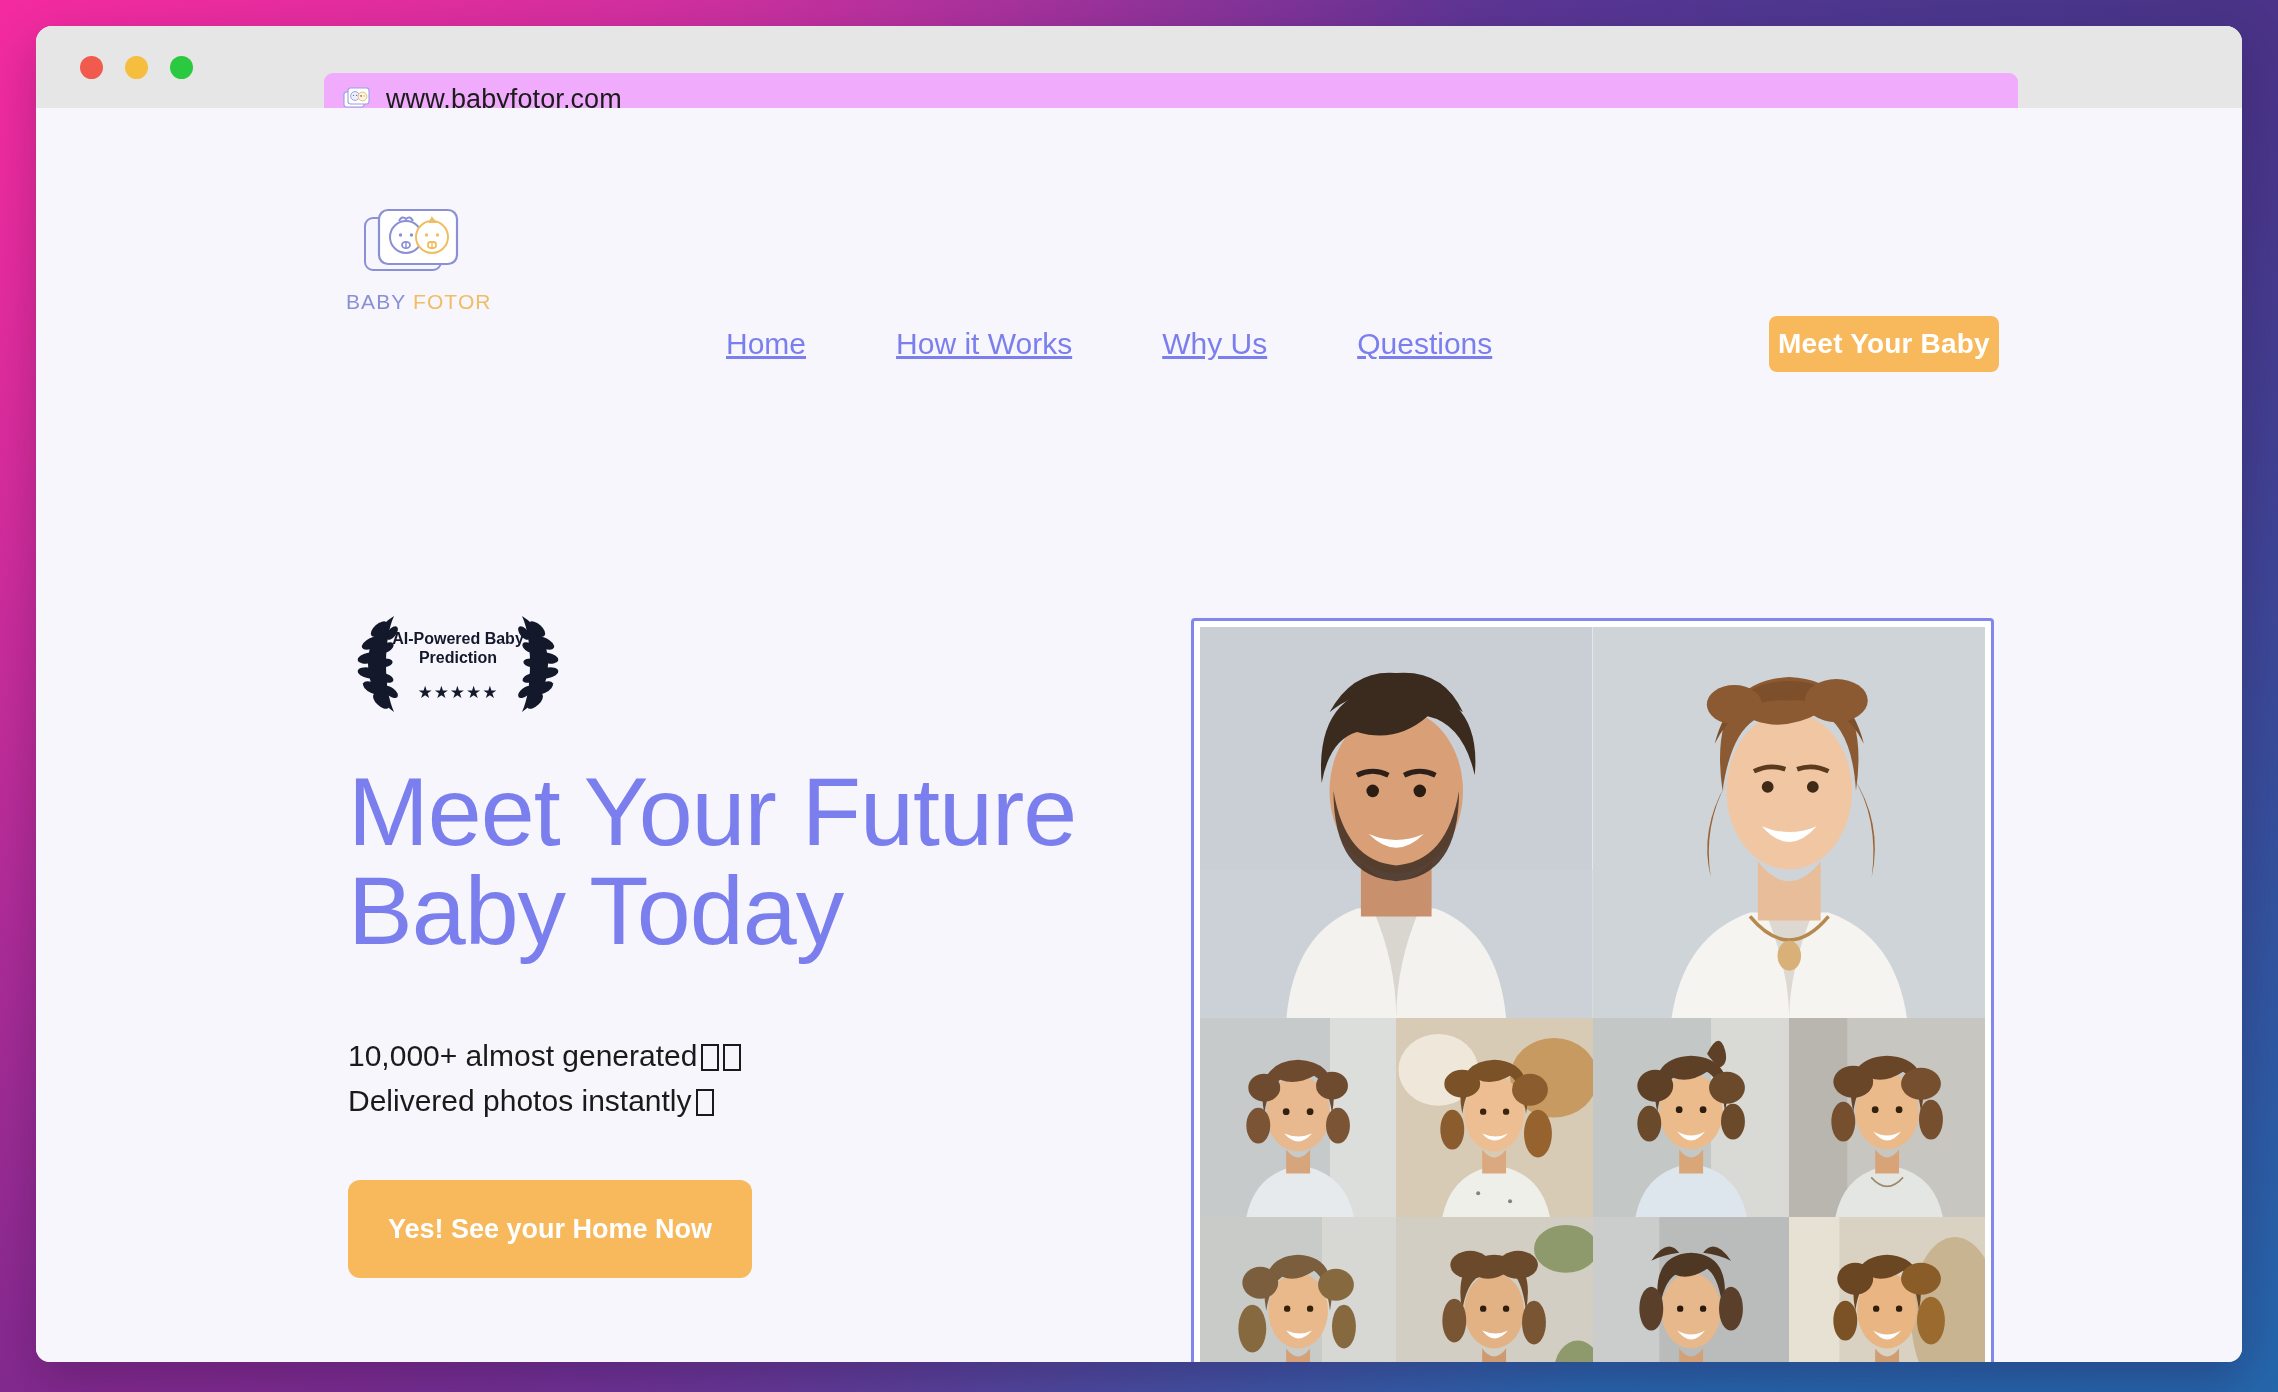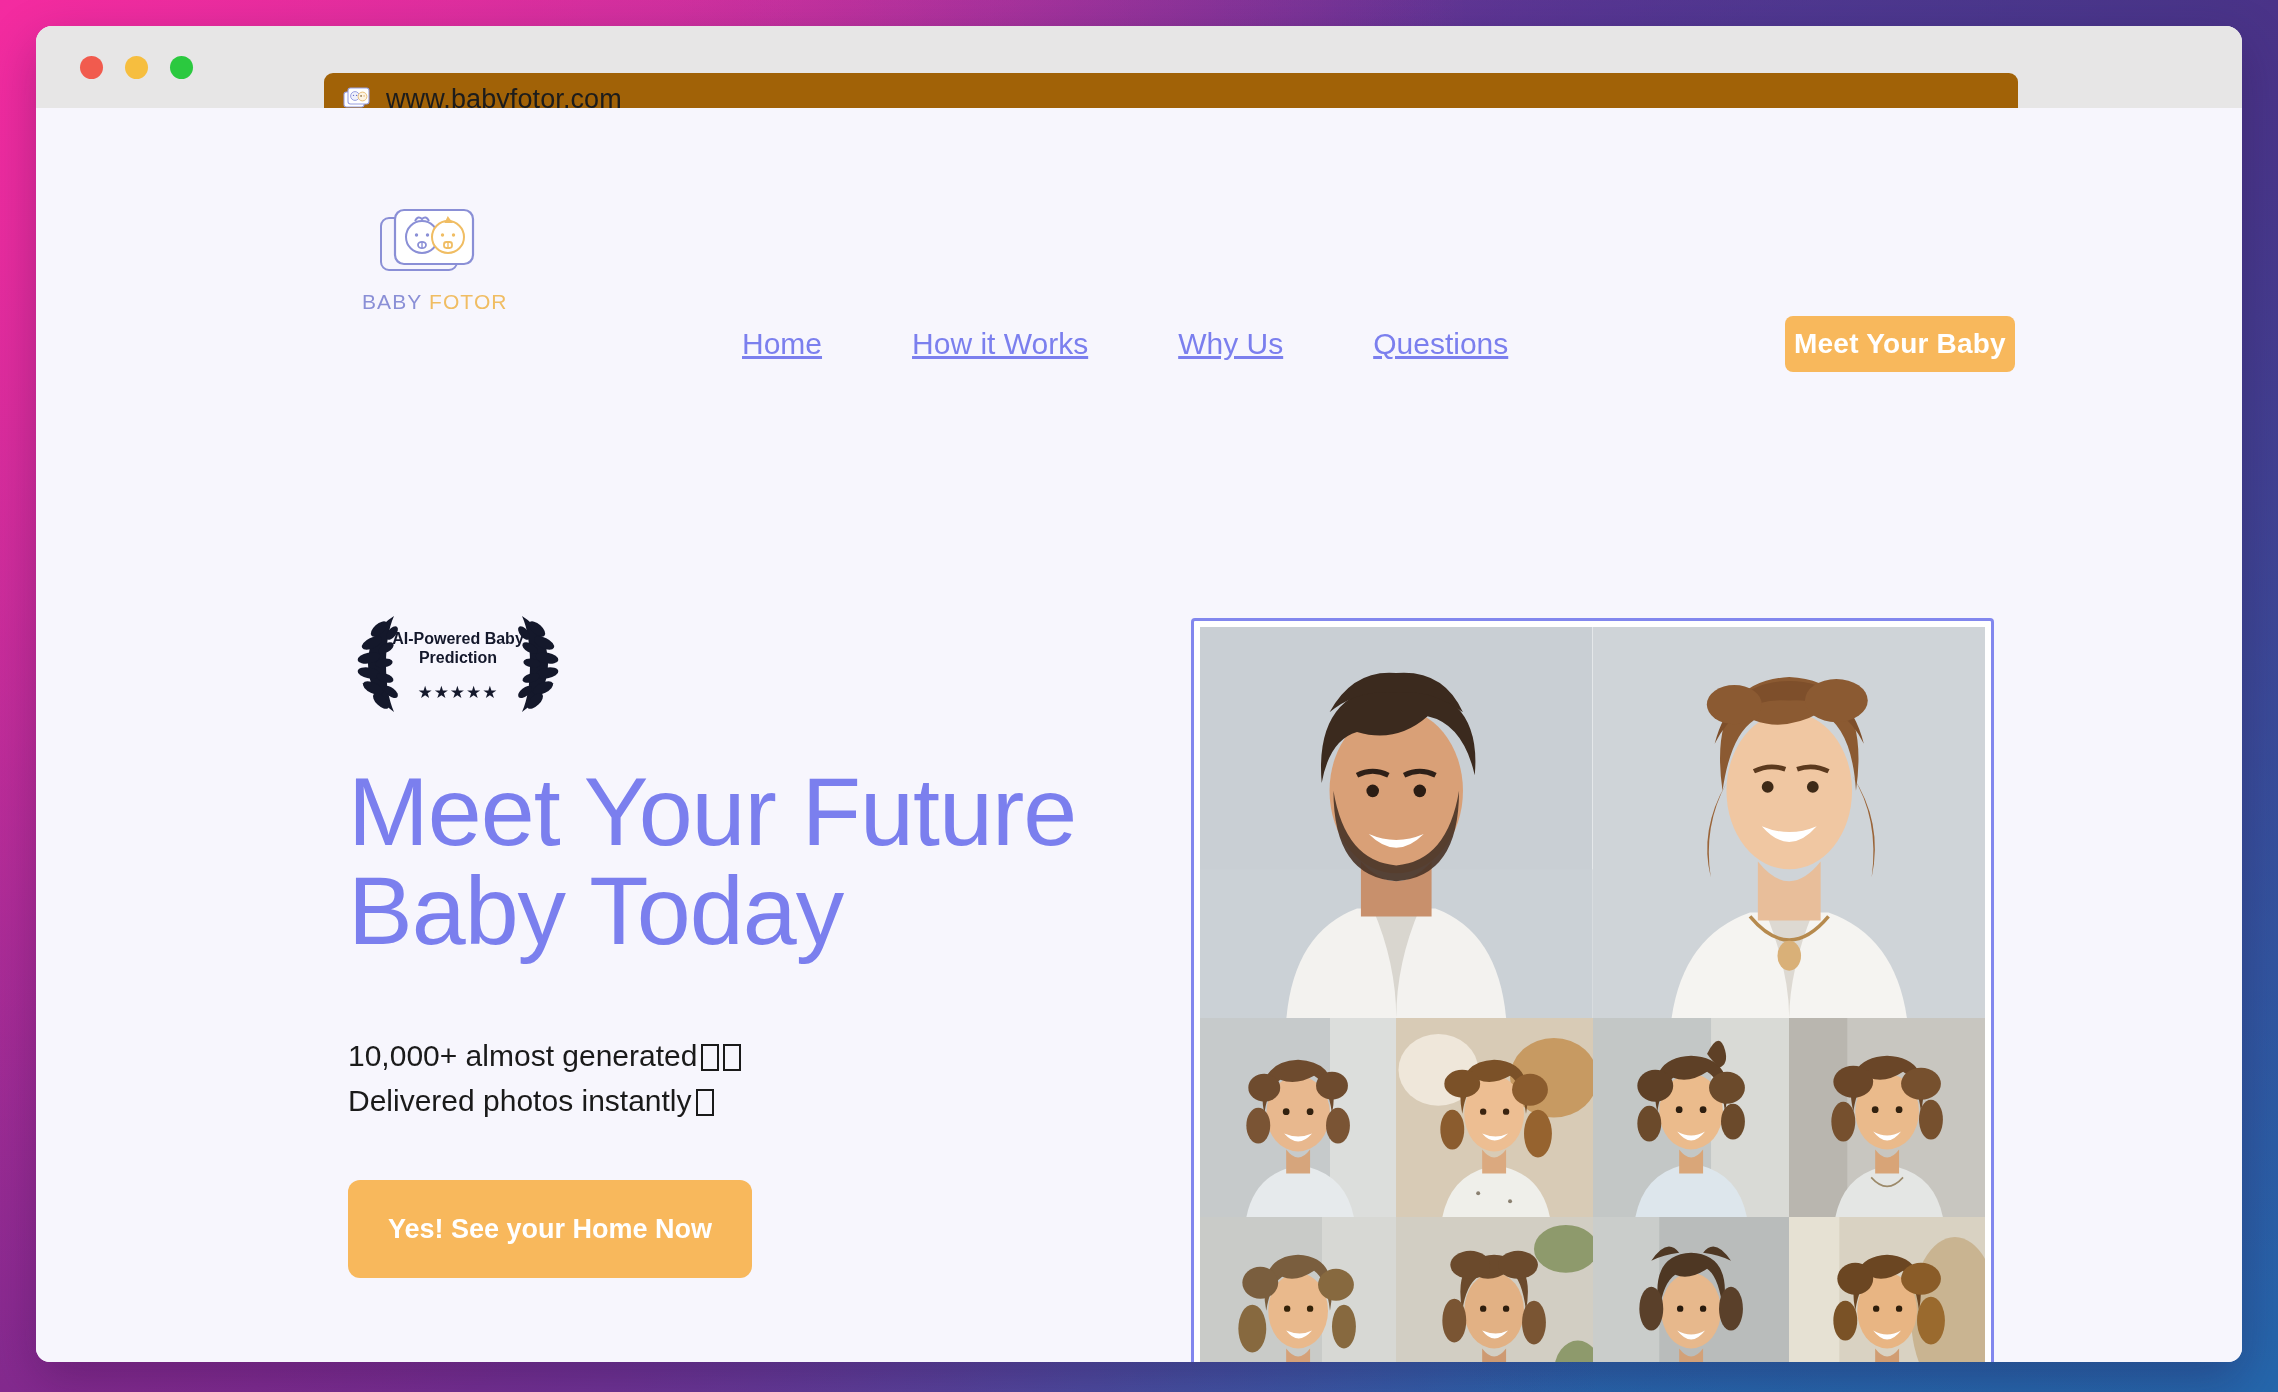--- a/index.html
+++ b/index.html
@@ -50,21 +50,21 @@
   .dot.red    { background: #F15B4E; }
   .dot.yellow { background: #F6BE3F; }
   .dot.green  { background: #2BC93F; }
 
   .url-bar {
     position: absolute;
     left: 288px;
     top: 47px;
     width: 1694px;
     height: 52px;
-    background: #a16207;
+    background: #f0abfc;
     border-radius: 9px;
     display: flex;
     align-items: center;
     padding-left: 18px;
     gap: 14px;
   }
   .favicon { width: 30px; height: 30px; flex: 0 0 30px; }
   .url-text {
     font-size: 27px;
     color: #1C1C1C;
@@ -75,21 +75,21 @@
   
   .page {
     position: relative;
     height: calc(100% - 82px);
     background: #F7F6FD;
   }
 
   
   .site-header {
     position: absolute;
-    left: 16px; top: 0;
+    left: 0; top: 0;
     width: 100%;
     height: 220px;
     display: flex;
     align-items: center;
   }
 
   .logo {
     position: absolute;
     left: 310px;
     top: 96px;

